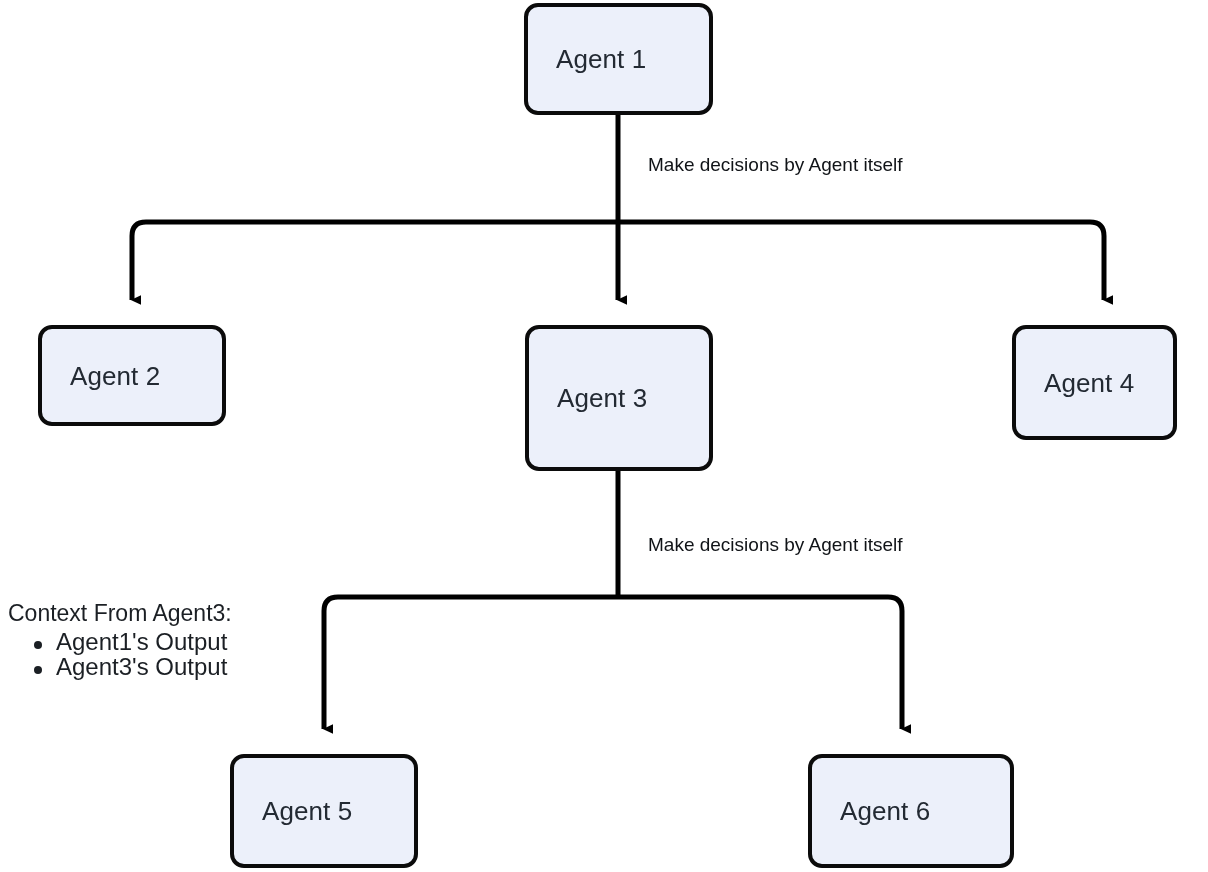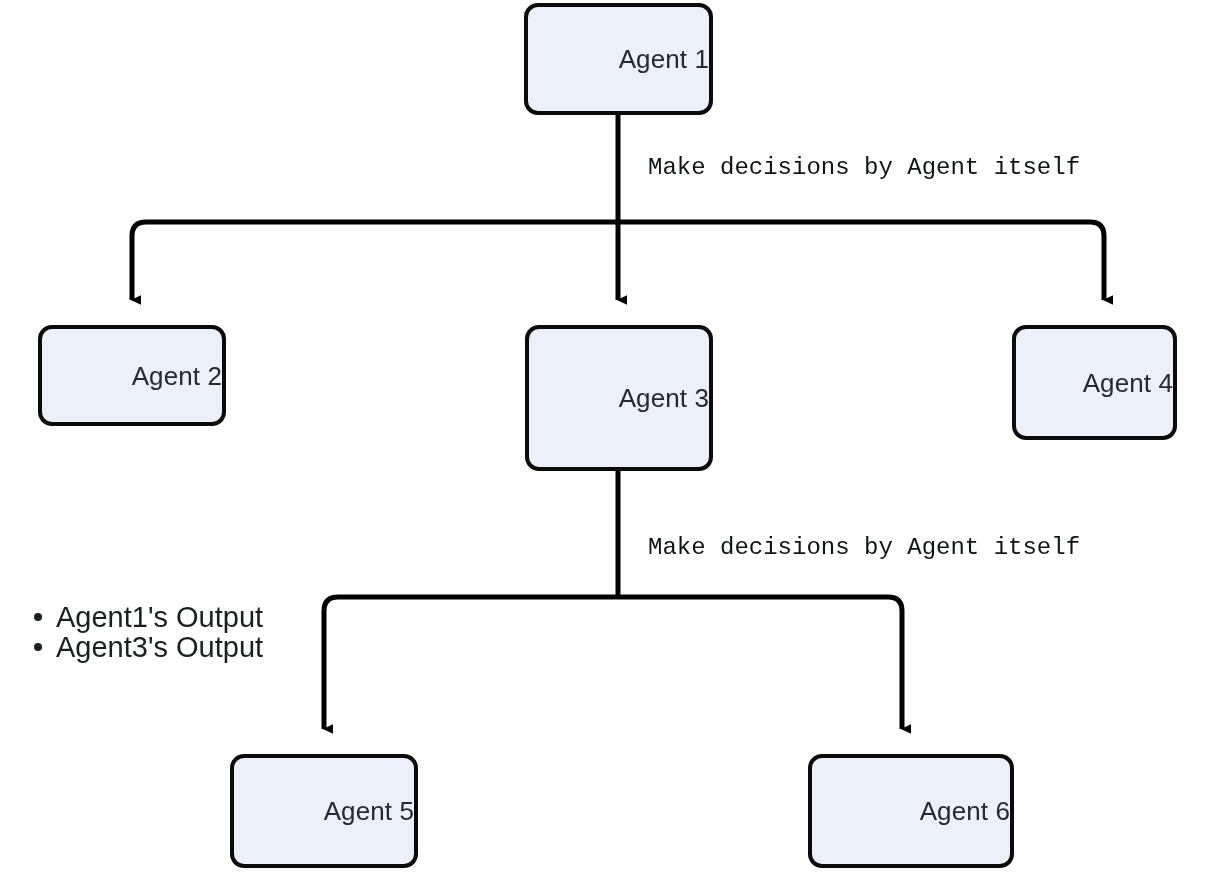--- a/index.html
+++ b/index.html
@@ -22,33 +22,33 @@
     height: 872px;
   }
   .node {
     position: absolute;
     box-sizing: border-box;
     background: #ecf0fa;
     border: 4px solid #0b0b0b;
     border-radius: 14px;
     display: flex;
     align-items: center;
-    justify-content: flex-end;
+    justify-content: flex-start;
     color: #232a33;
     font-size: 26px;
     font-family: "Liberation Sans", "DejaVu Sans", sans-serif;
     line-height: 1;
     letter-spacing: 0.1px;
     padding-left: 28px;
   }
   .edge-label {
     position: absolute;
     color: #101317;
-    font-size: 24px;
-    font-family: Liberation Mono, monospace;
+    font-size: 19px;
+    font-family: Liberation Sans, sans-serif;
     white-space: nowrap;
     line-height: 1.05;
   }
   .context-note {
     position: absolute;
     color: #1b1f24;
     font-family: "Liberation Sans", "DejaVu Sans", sans-serif;
     font-size: 23px;
     line-height: 1.04;
     white-space: nowrap;
@@ -59,21 +59,21 @@
   }
   .context-note ul {
     list-style: none;
     margin: 0;
     padding: 0;
   }
   .context-note li {
     display: block;
     position: relative;
     padding-left: 48px;
-    font-size: 29px;
+    font-size: 24px;
   }
   .context-note li::before {
     content: "";
     position: absolute;
     left: 26px;
     top: 11px;
     width: 8px;
     height: 8px;
     border-radius: 50%;
     background: #1b1f24;
@@ -126,17 +126,18 @@
 
 <div class="node" style="left:808px; top:754px; width:206px; height:114px;">
   <span>Agent 6</span>
 </div>
 
 <div class="edge-label" style="left:648px; top:155px;">Make decisions by Agent itself</div>
 
 <div class="edge-label" style="left:648px; top:535px;">Make decisions by Agent itself</div>
 
 <div class="context-note" style="left:8px; top:602px;">
+  <span class="ctx-title">Context From Agent3:</span>
   <ul>
     <li>Agent1's Output</li>
     <li>Agent3's Output</li>
   </ul>
 </div>
 
 </body></html>

